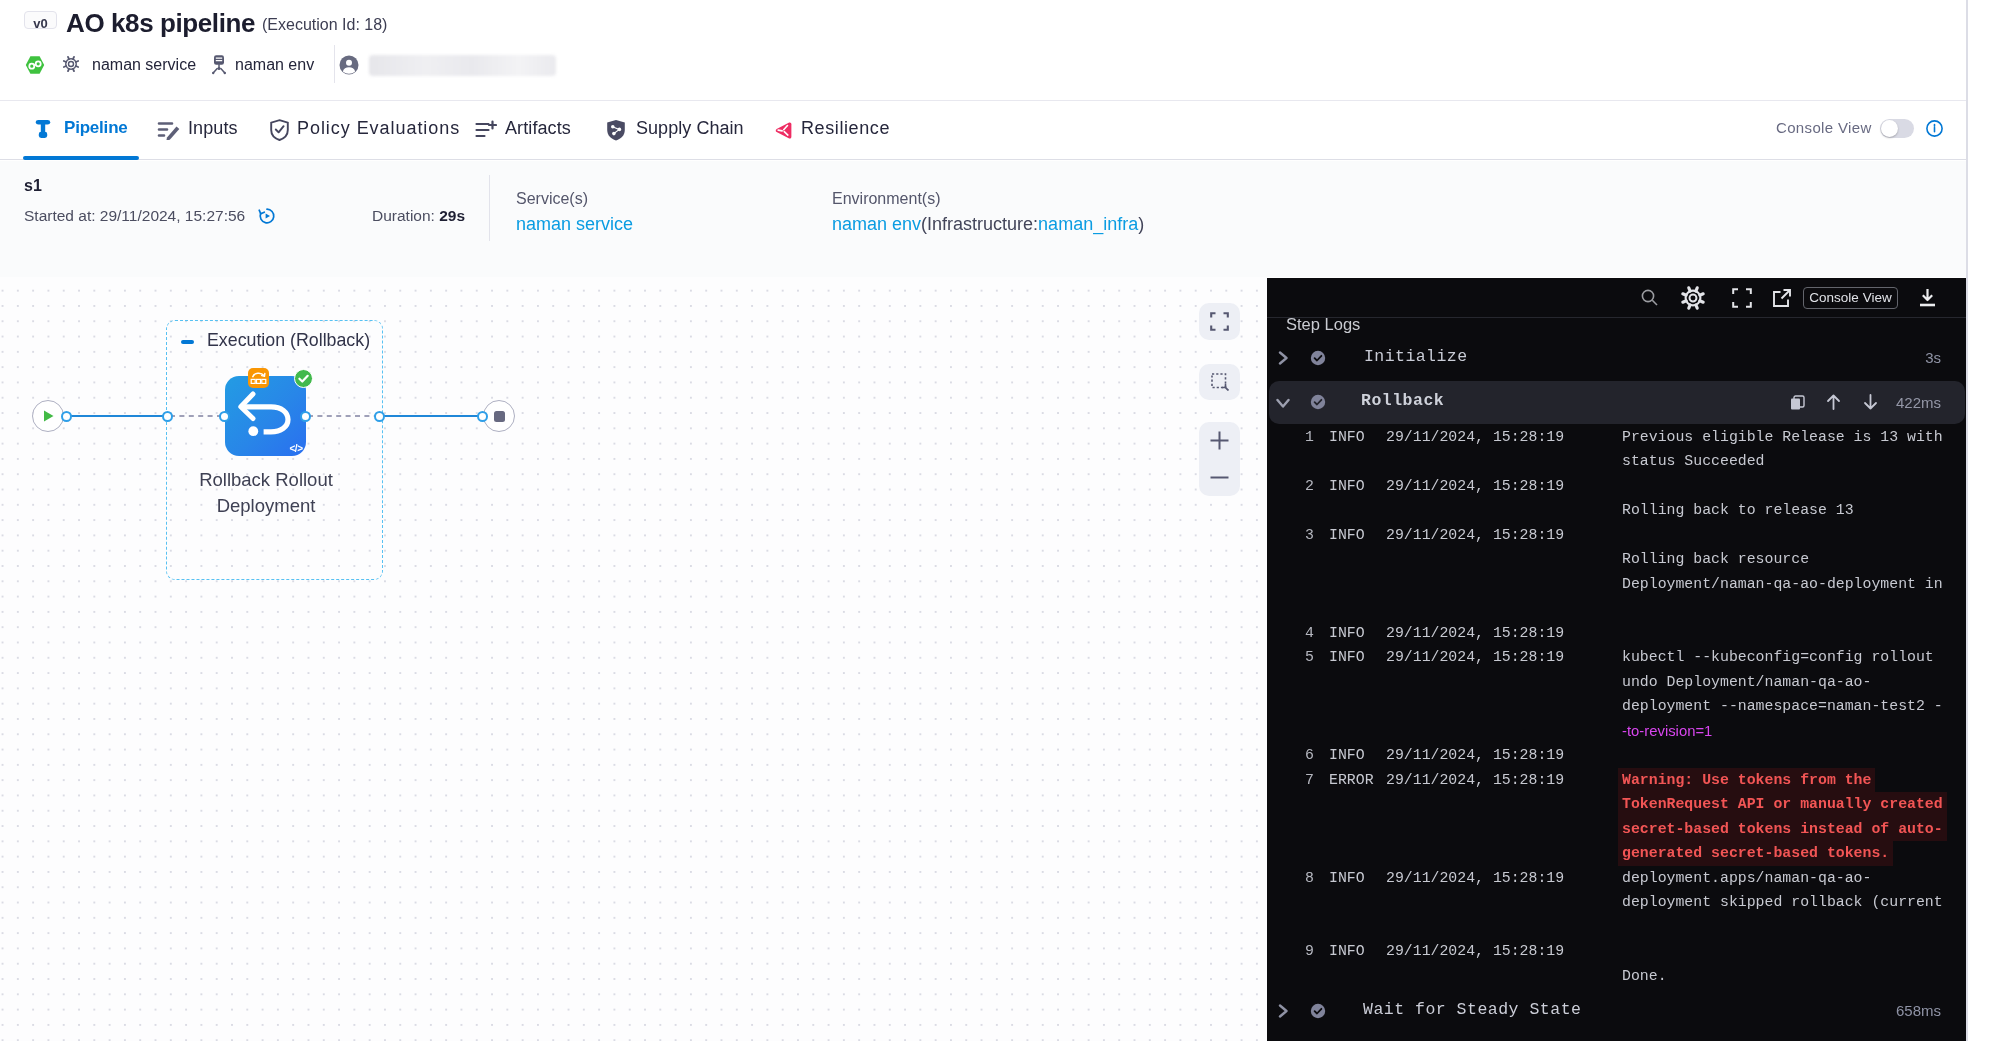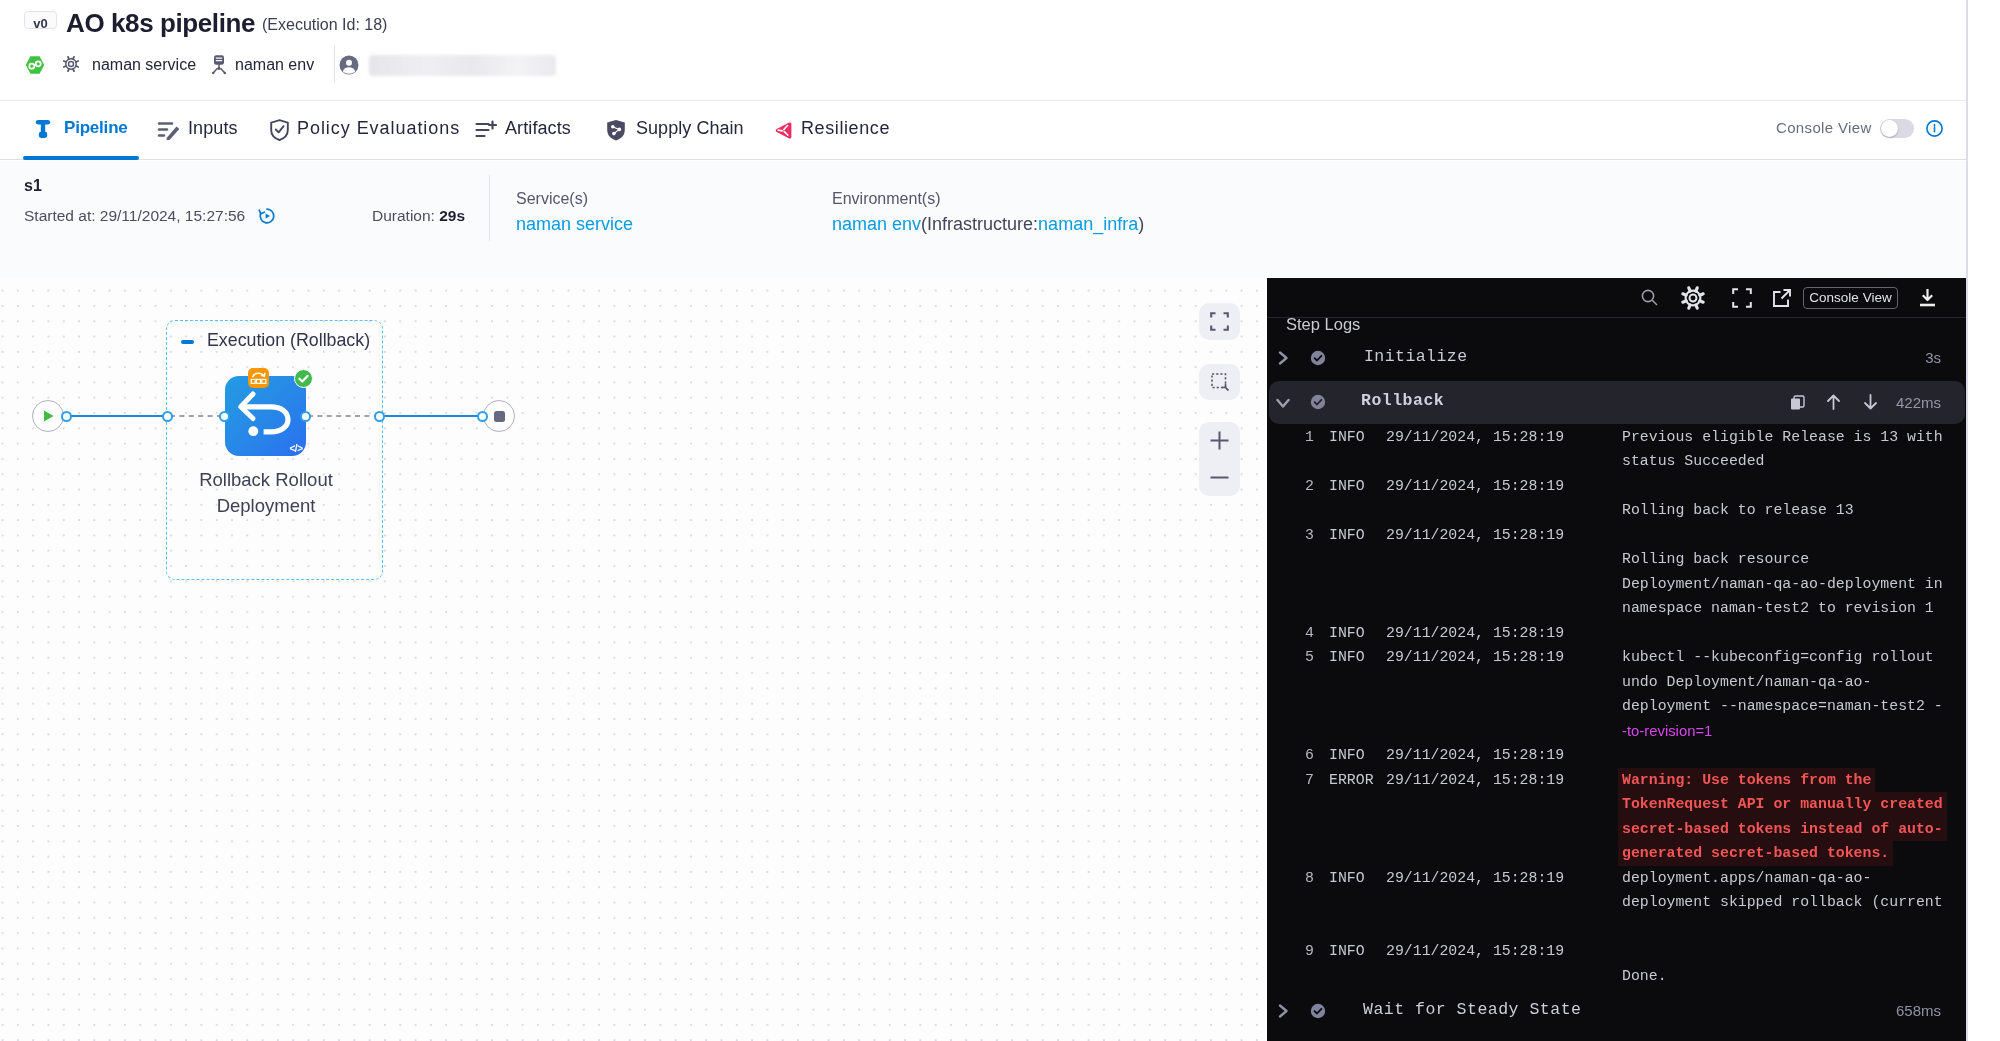--- a/index.html
+++ b/index.html
@@ -264,21 +264,20 @@
       <path d="M8.5 2 V15.5 M3 10 L8.5 15.5 L14 10"></path>
     </svg>
 <div class="abs" style="left:574px;top:116px;width:100px;text-align:right;font-size:15px;color:#9396a6;">422ms</div>
 <div class="abs" style="left:0;top:146.75px;width:699px;height:24.5px;line-height:24.5px;font-family:'Liberation Mono',monospace;font-size:14.85px;color:#c7c9d1;white-space:pre;"><span class="abs" style="left:29px;width:18px;text-align:right;color:#b6b8c0;">1</span><span class="abs" style="left:62px;">INFO</span><span class="abs" style="left:119px;">29/11/2024, 15:28:19</span><span class="abs" style="left:355px;">Previous eligible Release is 13 with</span></div>
 <div class="abs" style="left:0;top:171.25px;width:699px;height:24.5px;line-height:24.5px;font-family:'Liberation Mono',monospace;font-size:14.85px;color:#c7c9d1;white-space:pre;"><span class="abs" style="left:355px;">status Succeeded</span></div>
 <div class="abs" style="left:0;top:195.75px;width:699px;height:24.5px;line-height:24.5px;font-family:'Liberation Mono',monospace;font-size:14.85px;color:#c7c9d1;white-space:pre;"><span class="abs" style="left:29px;width:18px;text-align:right;color:#b6b8c0;">2</span><span class="abs" style="left:62px;">INFO</span><span class="abs" style="left:119px;">29/11/2024, 15:28:19</span></div>
 <div class="abs" style="left:0;top:220.25px;width:699px;height:24.5px;line-height:24.5px;font-family:'Liberation Mono',monospace;font-size:14.85px;color:#c7c9d1;white-space:pre;"><span class="abs" style="left:355px;">Rolling back to release 13</span></div>
 <div class="abs" style="left:0;top:244.75px;width:699px;height:24.5px;line-height:24.5px;font-family:'Liberation Mono',monospace;font-size:14.85px;color:#c7c9d1;white-space:pre;"><span class="abs" style="left:29px;width:18px;text-align:right;color:#b6b8c0;">3</span><span class="abs" style="left:62px;">INFO</span><span class="abs" style="left:119px;">29/11/2024, 15:28:19</span></div>
 <div class="abs" style="left:0;top:269.25px;width:699px;height:24.5px;line-height:24.5px;font-family:'Liberation Mono',monospace;font-size:14.85px;color:#c7c9d1;white-space:pre;"><span class="abs" style="left:355px;">Rolling back resource</span></div>
 <div class="abs" style="left:0;top:293.75px;width:818px;height:24.5px;line-height:24.5px;font-family:'Liberation Mono',monospace;font-size:14.85px;color:#c7c9d1;white-space:pre;"><span class="abs" style="left:355px;">Deployment/naman-qa-ao-deployment in</span></div>
-<div class="abs" style="left:0;top:318.25px;width:699px;height:24.5px;line-height:24.5px;font-family:'Liberation Mono',monospace;font-size:14.85px;color:#c7c9d1;white-space:pre;"><span class="abs" style="left:355px;">namespace naman-test2 to revision 1</span></div>
 <div class="abs" style="left:0;top:342.75px;width:699px;height:24.5px;line-height:24.5px;font-family:'Liberation Mono',monospace;font-size:14.85px;color:#c7c9d1;white-space:pre;"><span class="abs" style="left:29px;width:18px;text-align:right;color:#b6b8c0;">4</span><span class="abs" style="left:62px;">INFO</span><span class="abs" style="left:119px;">29/11/2024, 15:28:19</span></div>
 <div class="abs" style="left:0;top:367.25px;width:699px;height:24.5px;line-height:24.5px;font-family:'Liberation Mono',monospace;font-size:14.85px;color:#c7c9d1;white-space:pre;"><span class="abs" style="left:29px;width:18px;text-align:right;color:#b6b8c0;">5</span><span class="abs" style="left:62px;">INFO</span><span class="abs" style="left:119px;">29/11/2024, 15:28:19</span><span class="abs" style="left:355px;">kubectl --kubeconfig=config rollout</span></div>
 <div class="abs" style="left:0;top:391.75px;width:699px;height:24.5px;line-height:24.5px;font-family:'Liberation Mono',monospace;font-size:14.85px;color:#c7c9d1;white-space:pre;"><span class="abs" style="left:355px;">undo Deployment/naman-qa-ao-</span></div>
 <div class="abs" style="left:0;top:416.25px;width:699px;height:24.5px;line-height:24.5px;font-family:'Liberation Mono',monospace;font-size:14.85px;color:#c7c9d1;white-space:pre;"><span class="abs" style="left:355px;">deployment --namespace=naman-test2 -</span></div>
 <div class="abs" style="left:0;top:440.75px;width:699px;height:24.5px;line-height:24.5px;font-family:Liberation Sans, sans-serif;font-size:14.85px;color:#d946ef;white-space:pre;"><span class="abs" style="left:355px;">-to-revision=1</span></div>
 <div class="abs" style="left:0;top:465.25px;width:699px;height:24.5px;line-height:24.5px;font-family:'Liberation Mono',monospace;font-size:14.85px;color:#c7c9d1;white-space:pre;"><span class="abs" style="left:29px;width:18px;text-align:right;color:#b6b8c0;">6</span><span class="abs" style="left:62px;">INFO</span><span class="abs" style="left:119px;">29/11/2024, 15:28:19</span></div>
 <div class="abs" style="left:0;top:489.75px;width:699px;height:24.5px;line-height:24.5px;font-family:'Liberation Mono',monospace;font-size:14.85px;color:#c7c9d1;white-space:pre;"><span class="abs" style="left:29px;width:18px;text-align:right;color:#b6b8c0;">7</span><span class="abs" style="left:62px;">ERROR</span><span class="abs" style="left:119px;">29/11/2024, 15:28:19</span><span class="abs" style="left:351px;background:#260d10;color:#f25555;font-weight:bold;padding:0 4px;">Warning: Use tokens from the</span></div>
 <div class="abs" style="left:0;top:514.25px;width:699px;height:24.5px;line-height:24.5px;font-family:'Liberation Mono',monospace;font-size:14.85px;color:#c7c9d1;white-space:pre;"><span class="abs" style="left:351px;background:#260d10;color:#f25555;font-weight:bold;padding:0 4px;">TokenRequest API or manually created</span></div>
 <div class="abs" style="left:0;top:563.25px;width:699px;height:24.5px;line-height:24.5px;font-family:'Liberation Mono',monospace;font-size:14.85px;color:#c7c9d1;white-space:pre;"><span class="abs" style="left:351px;background:#260d10;color:#f25555;font-weight:bold;padding:0 4px;">generated secret-based tokens.</span></div>
 <div class="abs" style="left:0;top:538.75px;width:699px;height:24.5px;line-height:24.5px;font-family:'Liberation Mono',monospace;font-size:14.85px;color:#c7c9d1;white-space:pre;"><span class="abs" style="left:351px;background:#260d10;color:#f25555;font-weight:bold;padding:0 4px;">secret-based tokens instead of auto-</span></div>

